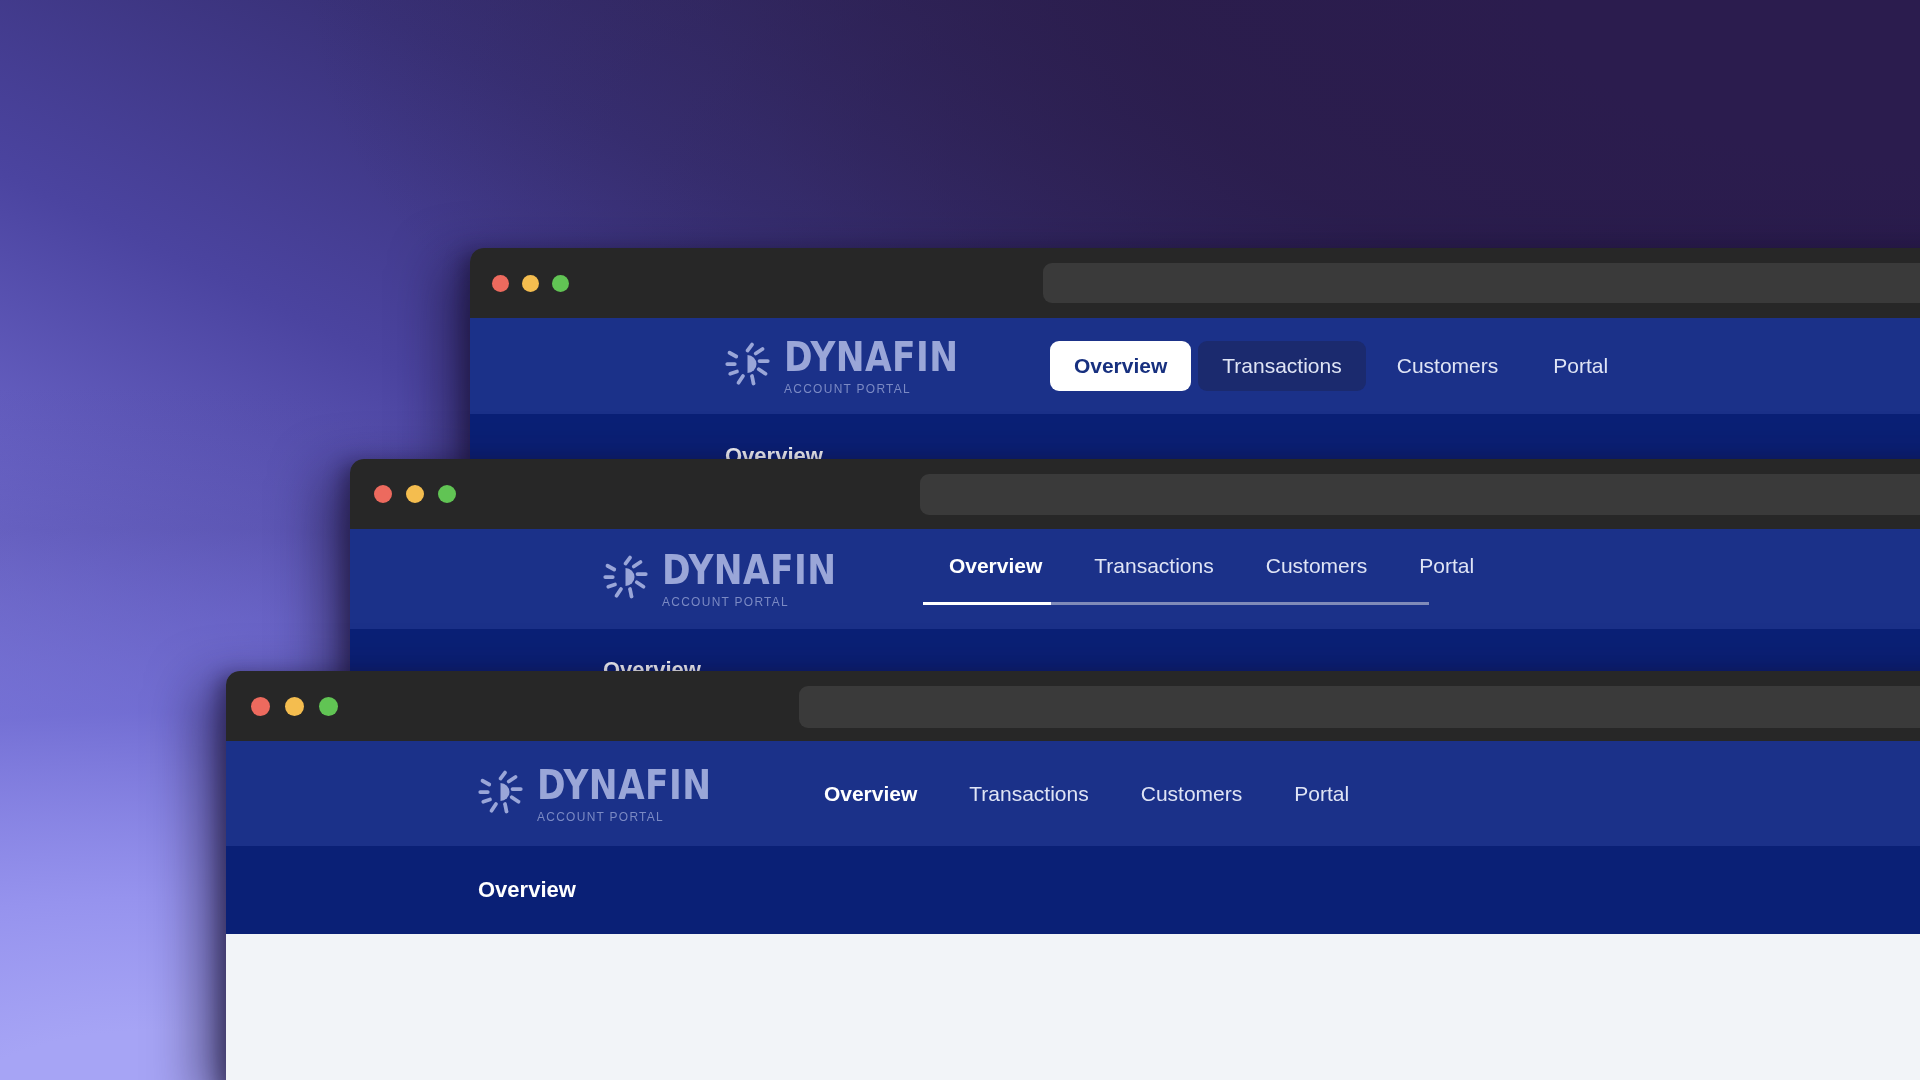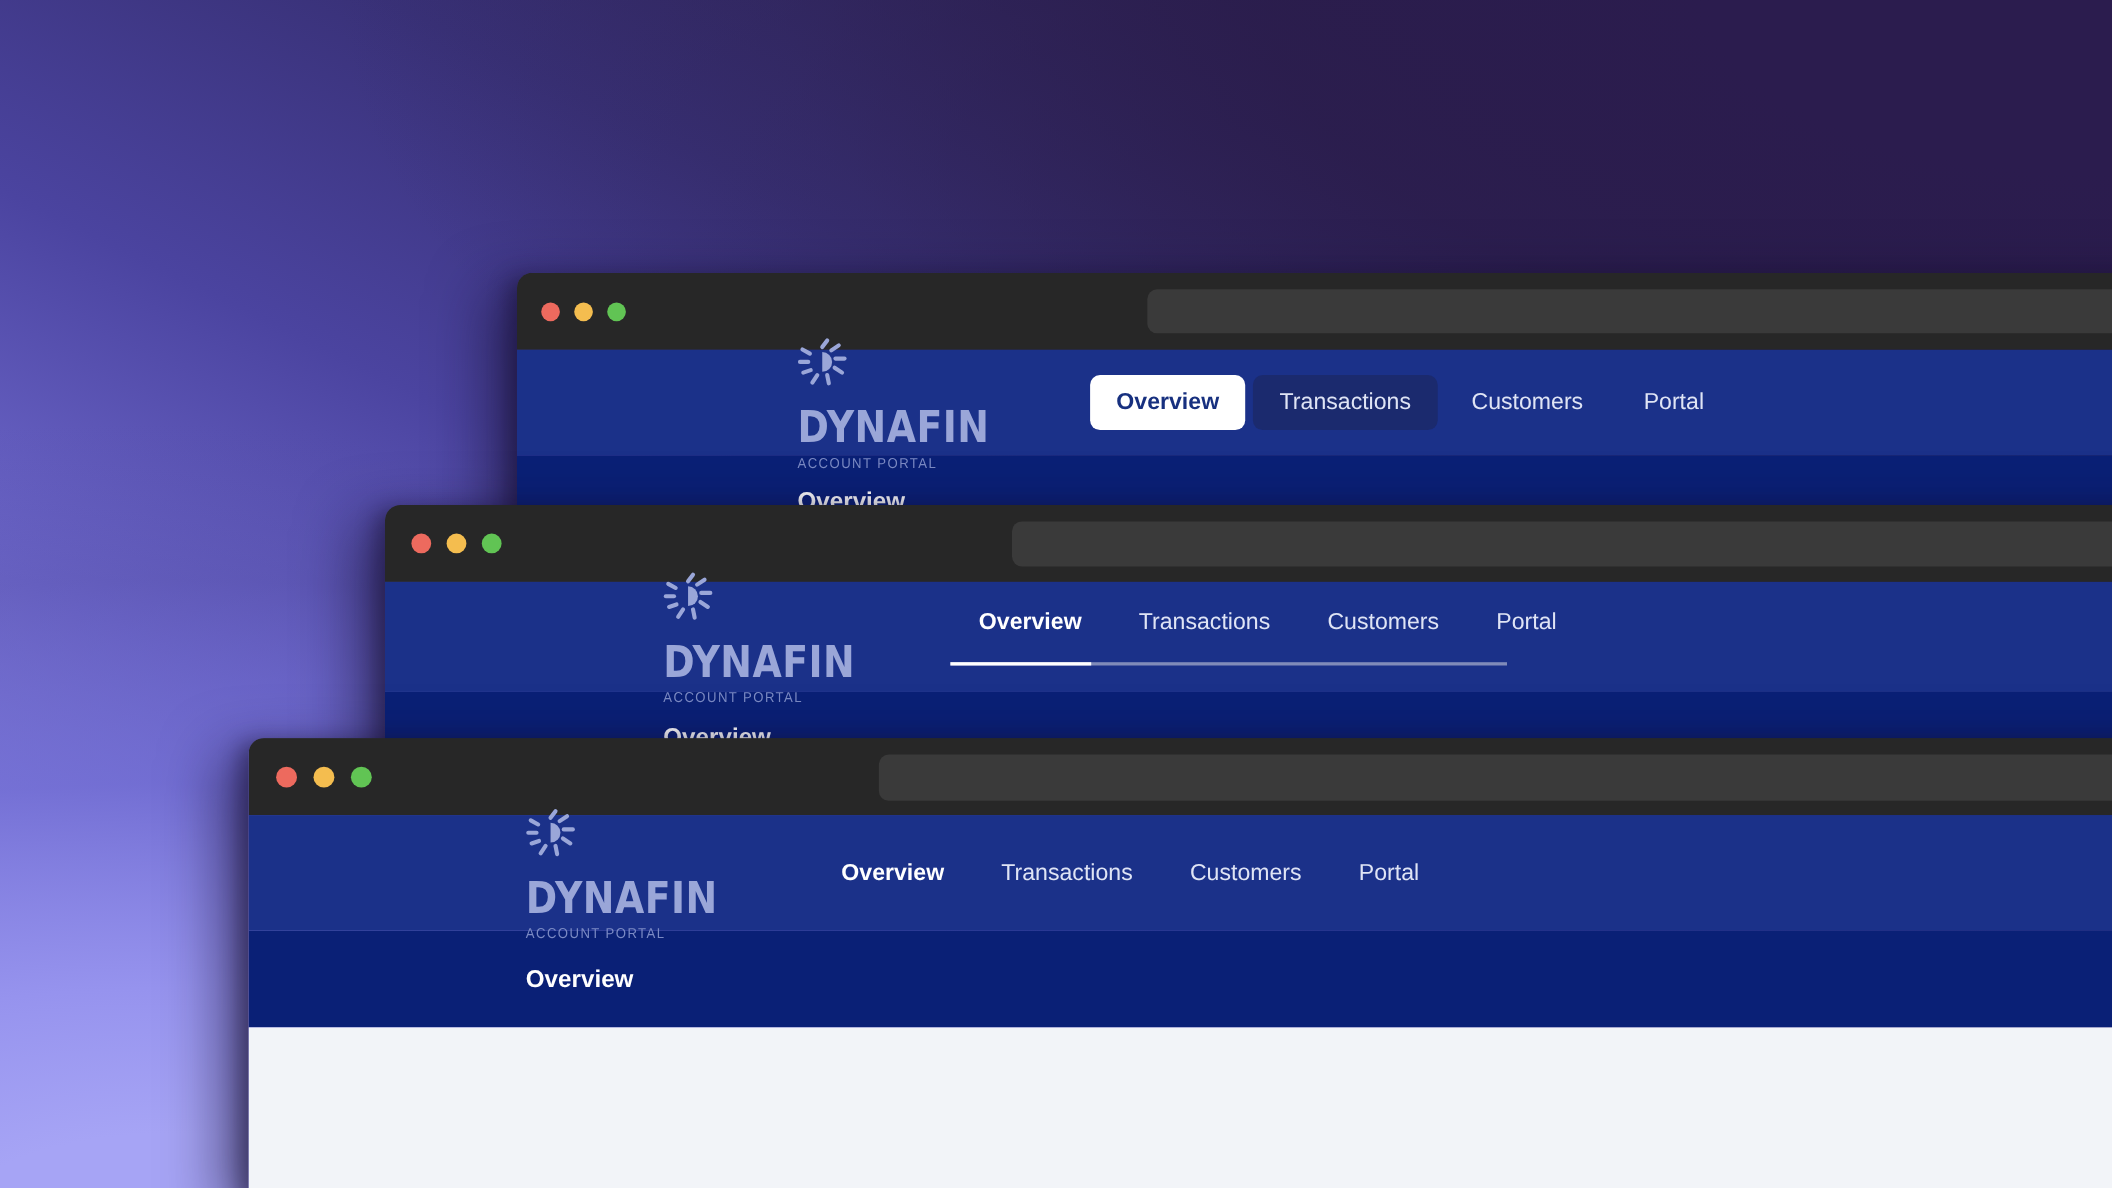--- a/index.html
+++ b/index.html
@@ -41,21 +41,21 @@
     background:#3a3a3a;
     border-radius:9px;
   }
 
   .apphdr {
     background:#1b3189;
     display:flex;
     align-items:center;
     position:relative;
   }
-  .brand { display:flex; align-items:flex-start;flex-direction:column; }
+  .brand { display:flex; align-items:center; }
   .brand-mark { flex:0 0 auto; }
   .brand-words { display:flex; flex-direction:column; }
   .brand-name {
     color:#9aa6d8;
     font-weight:bold;
     letter-spacing:0.5px;
     line-height:1;
     font-family:"DejaVu Sans", sans-serif;
     transform:scaleX(0.86);
     transform-origin:left center;

